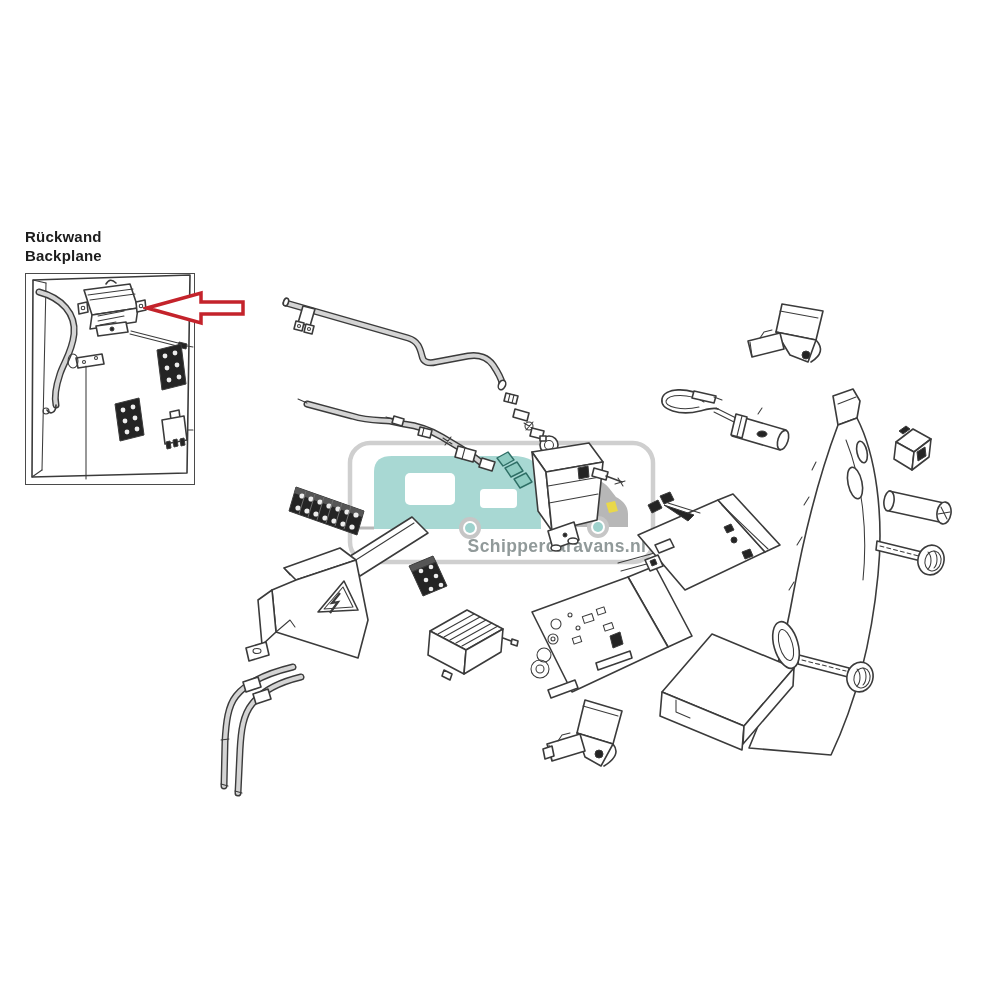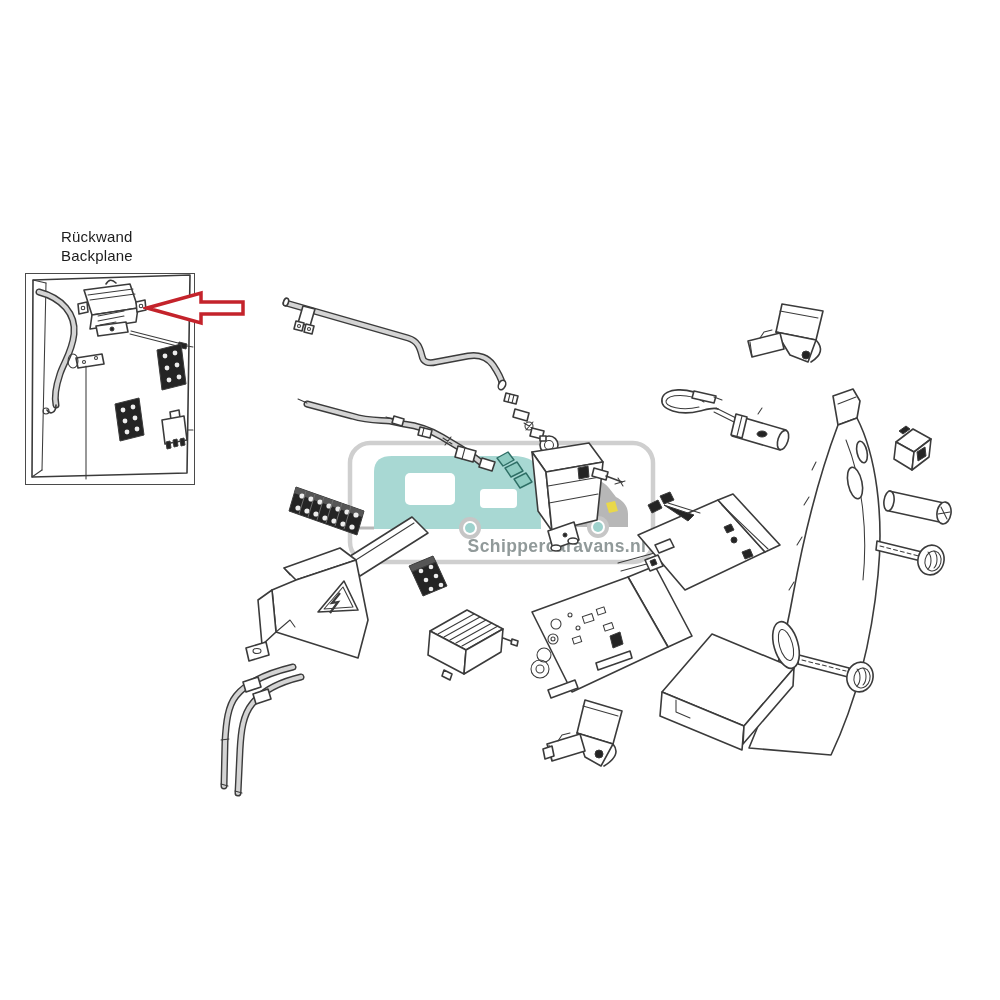--- a/index.html
+++ b/index.html
@@ -1,19 +1,19 @@
 <!DOCTYPE html>
 <html><head>
 <meta charset="utf-8">
 <style>
   html,body{margin:0;padding:0;background:#ffffff;}
   #canvas{position:relative;width:1000px;height:1000px;background:#ffffff;overflow:hidden;
           font-family:"Liberation Sans", sans-serif;}
-  #inset-label{position:absolute;left:25px;top:228px;font-size:15px;font-weight:normal;
-               color:#1c1c1c;line-height:1.25;letter-spacing:.2px;margin-left:36px;}
+  #inset-label{position:absolute;left:25px;top:228px;font-size:15px;font-weight:bold;
+               color:#1c1c1c;line-height:1.25;letter-spacing:.2px;}
   #inset-box{position:absolute;left:25px;top:273px;width:168px;height:210px;
              border:1px solid #4a4a4a;background:#ffffff;}
   #inset-box svg{position:absolute;left:0;top:0;}
   #main-svg{position:absolute;left:0;top:0;}
   #red-arrow-svg{position:absolute;left:143px;top:290px;}
   
   .ln{fill:#ffffff;stroke:#3b3b3b;stroke-width:1.6;stroke-linejoin:round;stroke-linecap:round;}
   .nofill{fill:none;stroke:#3b3b3b;stroke-width:1.6;stroke-linejoin:round;stroke-linecap:round;}
   .thin{fill:none;stroke:#3b3b3b;stroke-width:1.05;stroke-linejoin:round;stroke-linecap:round;}
   .dk{fill:#242424;stroke:#3b3b3b;stroke-width:1;stroke-linejoin:round;}

